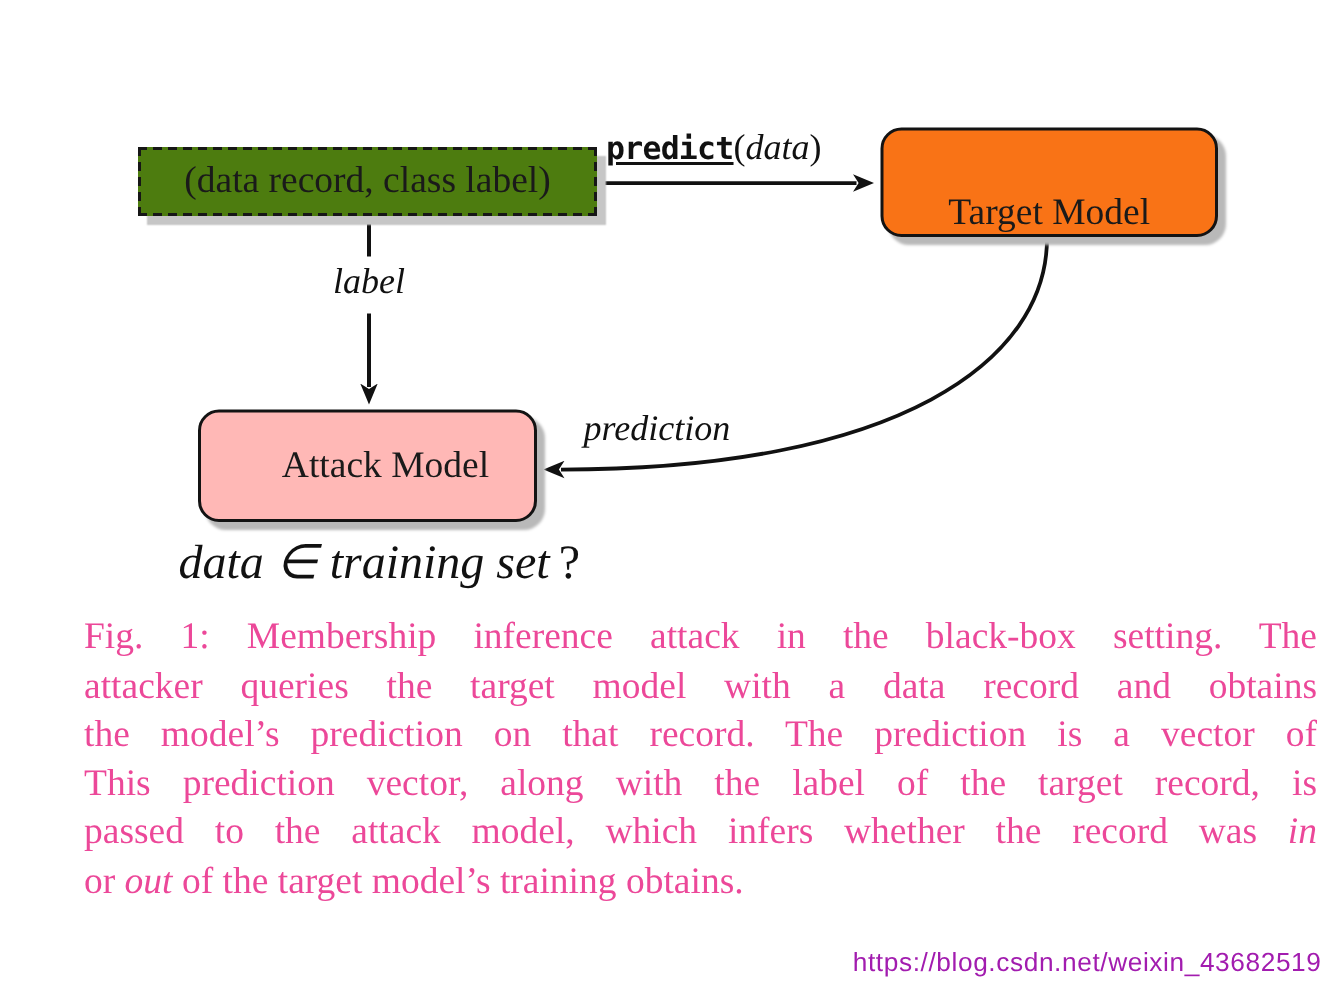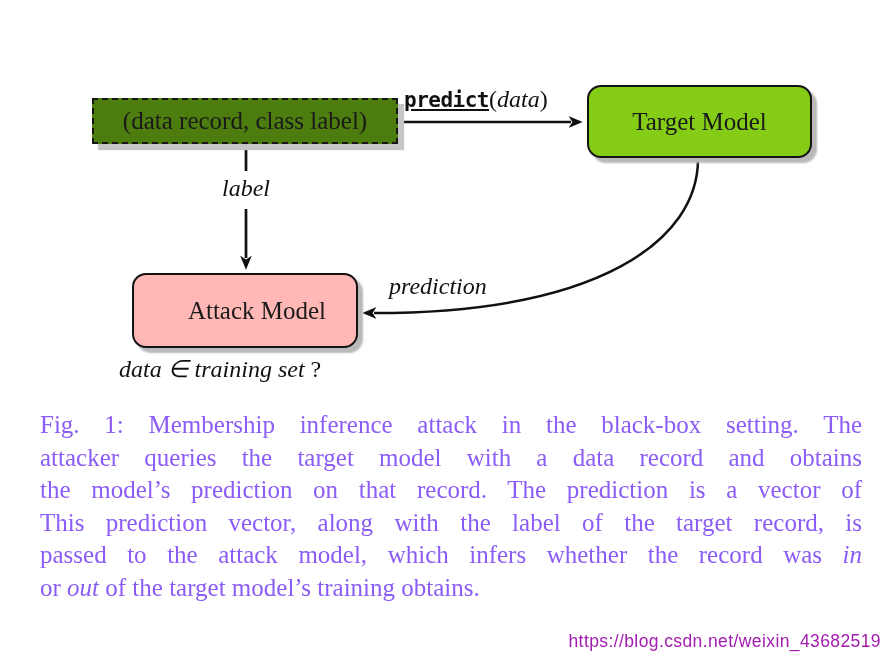--- a/index.html
+++ b/index.html
@@ -11,40 +11,40 @@
   .edges{position:absolute;left:0;top:0;pointer-events:none;}
   .node{
     position:absolute;box-sizing:border-box;display:flex;align-items:center;justify-content:center;
     font-size:25px;color:#1a1a1a;white-space:nowrap;
   }
   .input-box{
     left:92px;top:98px;width:306px;height:46px;background:#4d7c0f;
     border:2px dashed #161616;box-shadow:6px 6px 1px #c6c6c6;
   }
   .target-box{
-    left:587px;top:85px;width:225px;height:73px;background:#84cc16;
-    border:2.5px solid #131313;border-radius:14px;box-shadow:5px 5px 2px #b9b9b9;
+    left:587px;top:85px;width:225px;height:73px;background:#f97316;
+    border:2.5px solid #131313;border-radius:14px;box-shadow:5px 5px 2px #b9b9b9;align-items:flex-end;
   }
   .attack-box{
     left:132px;top:273px;width:226px;height:75px;background:#ffb8b6;
     border:2.5px solid #131313;border-radius:14px;box-shadow:5px 5px 2px #b9b9b9;padding-left:24px;
   }
   .edge-label{position:absolute;font-size:24px;color:#111;white-space:nowrap;}
   .ital{font-style:italic;}
   .predict-label{left:404px;top:86px;font-size:24px;}
   .predict-label .mono{
     font-family:"DejaVu Sans Mono", monospace;font-weight:bold;font-size:21px;letter-spacing:-0.5px;text-decoration:underline;
   }
   .label-edge-label{left:200px;top:175px;width:92px;text-align:center;}
   .prediction-label{left:389px;top:273px;}
-  .membership-question{position:absolute;left:119px;top:355px;font-size:24px;font-style:italic;white-space:nowrap;}
+  .membership-question{position:absolute;left:119px;top:355px;font-size:32px;font-style:italic;white-space:nowrap;}
   .membership-question .qmark{font-style:normal;margin-left:6px;}
   .caption{
-    position:absolute;left:40px;top:409px;width:822px;
-    font-size:25px;line-height:32.5px;color:#8b5cf6;
+    position:absolute;left:56px;top:409px;width:822px;
+    font-size:25px;line-height:32.5px;color:#ec4899;
   }
   .cap-line{text-align:justify;text-align-last:justify;}
   .cap-line.last{text-align:left;text-align-last:auto;}
   .watermark{
     position:absolute;right:7px;bottom:9px;
     font-family:"Liberation Sans", sans-serif;font-size:17.5px;color:#a21caf;letter-spacing:0.4px;
   }
 </style>
 </head>
 <body>

